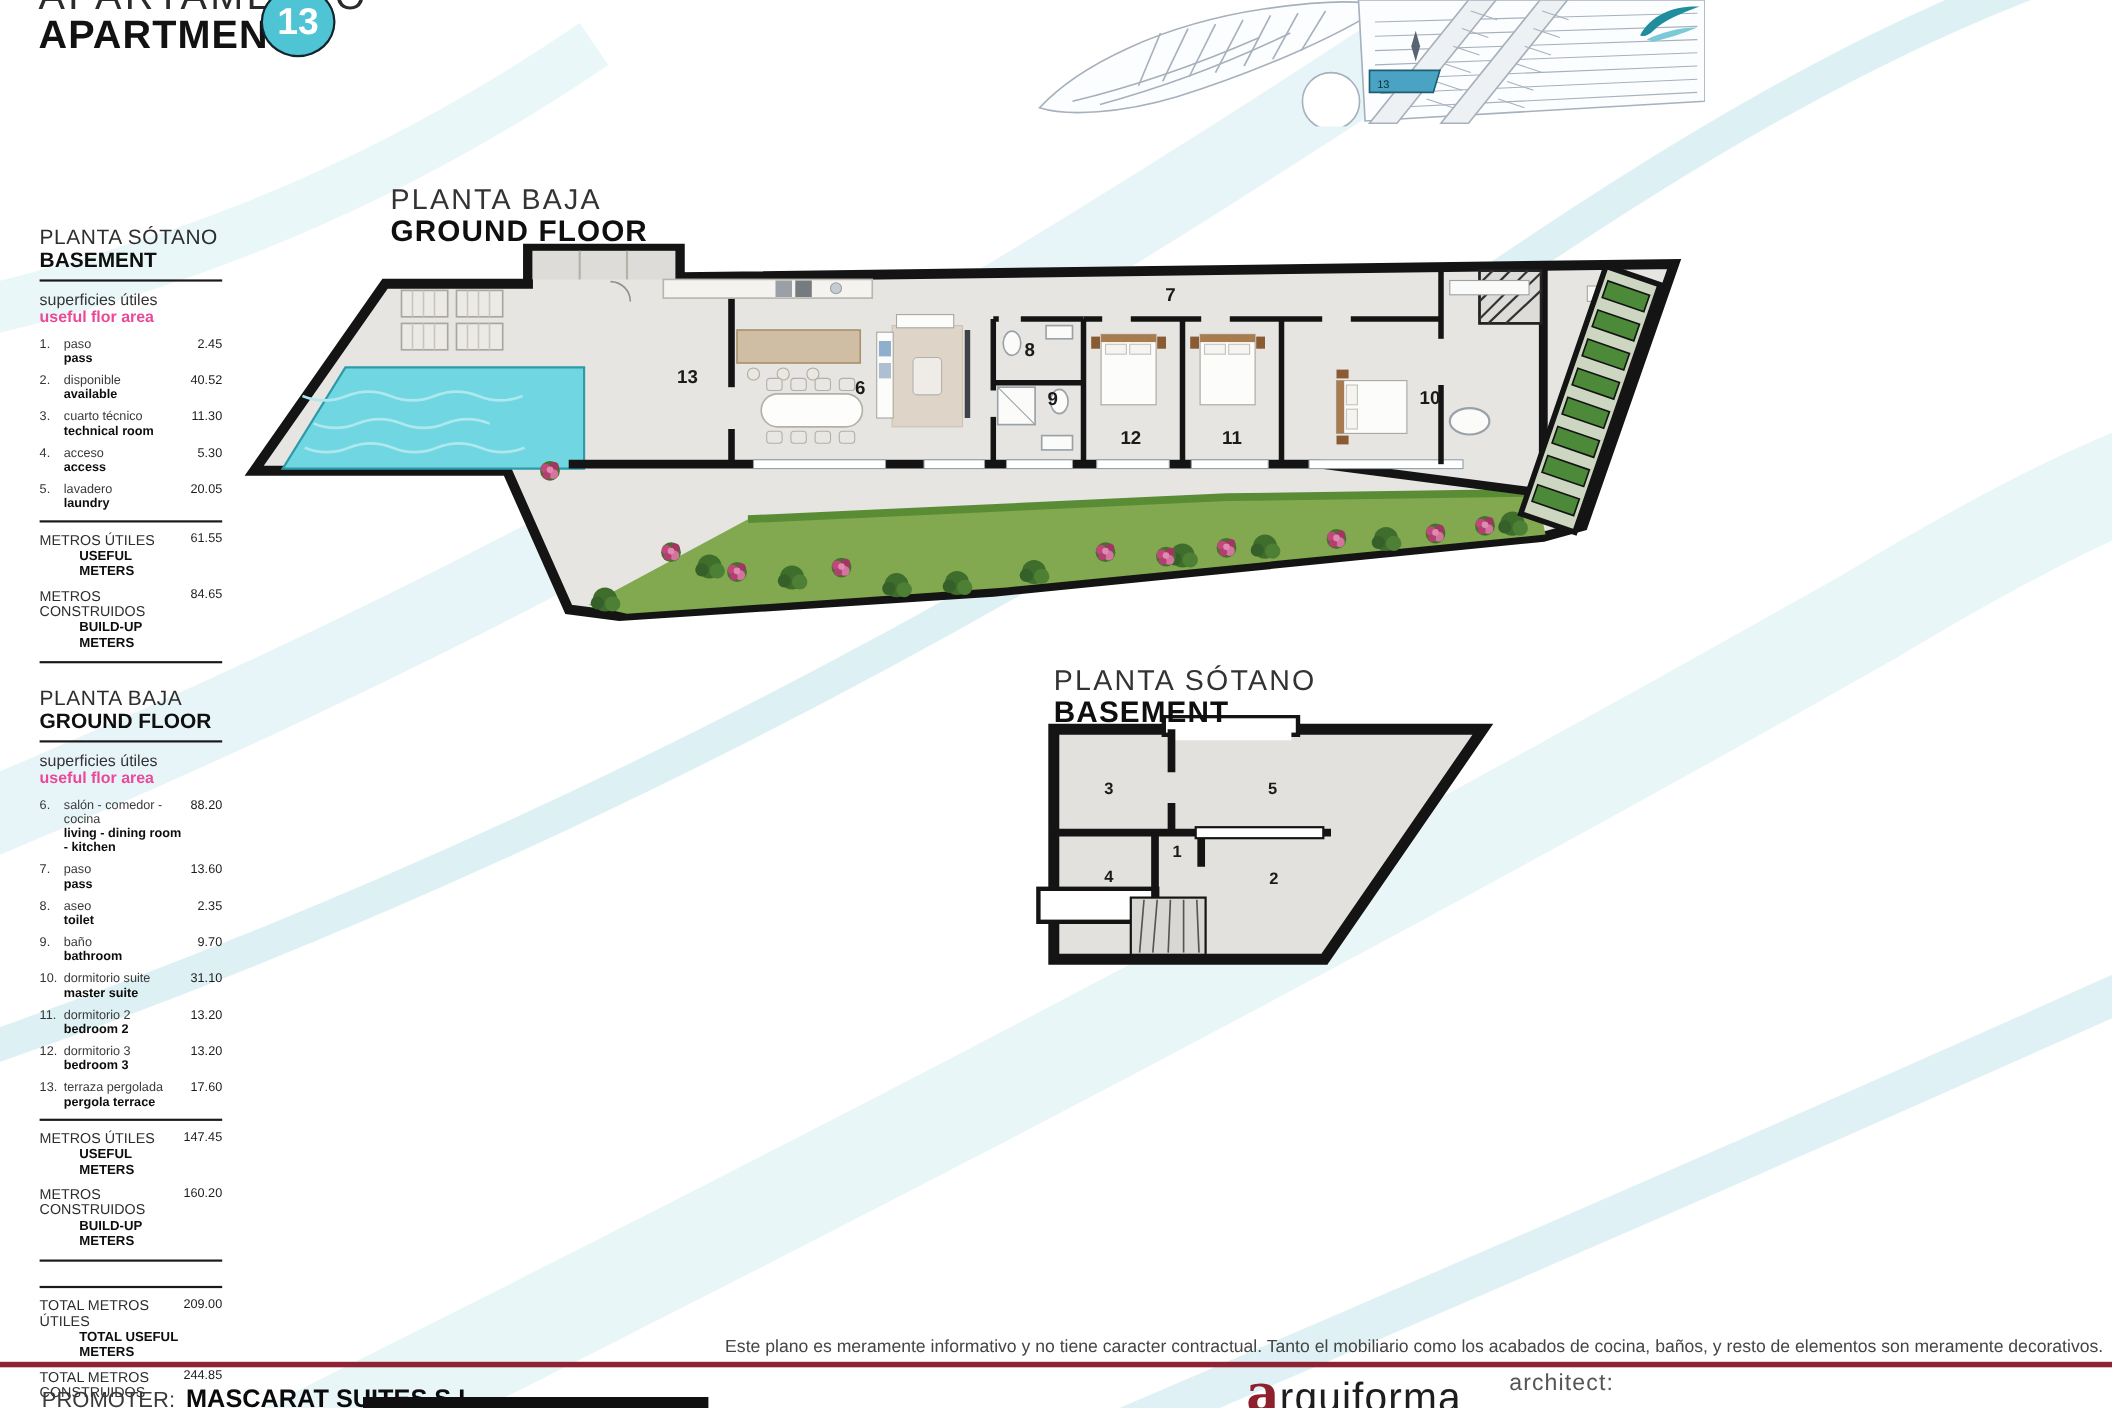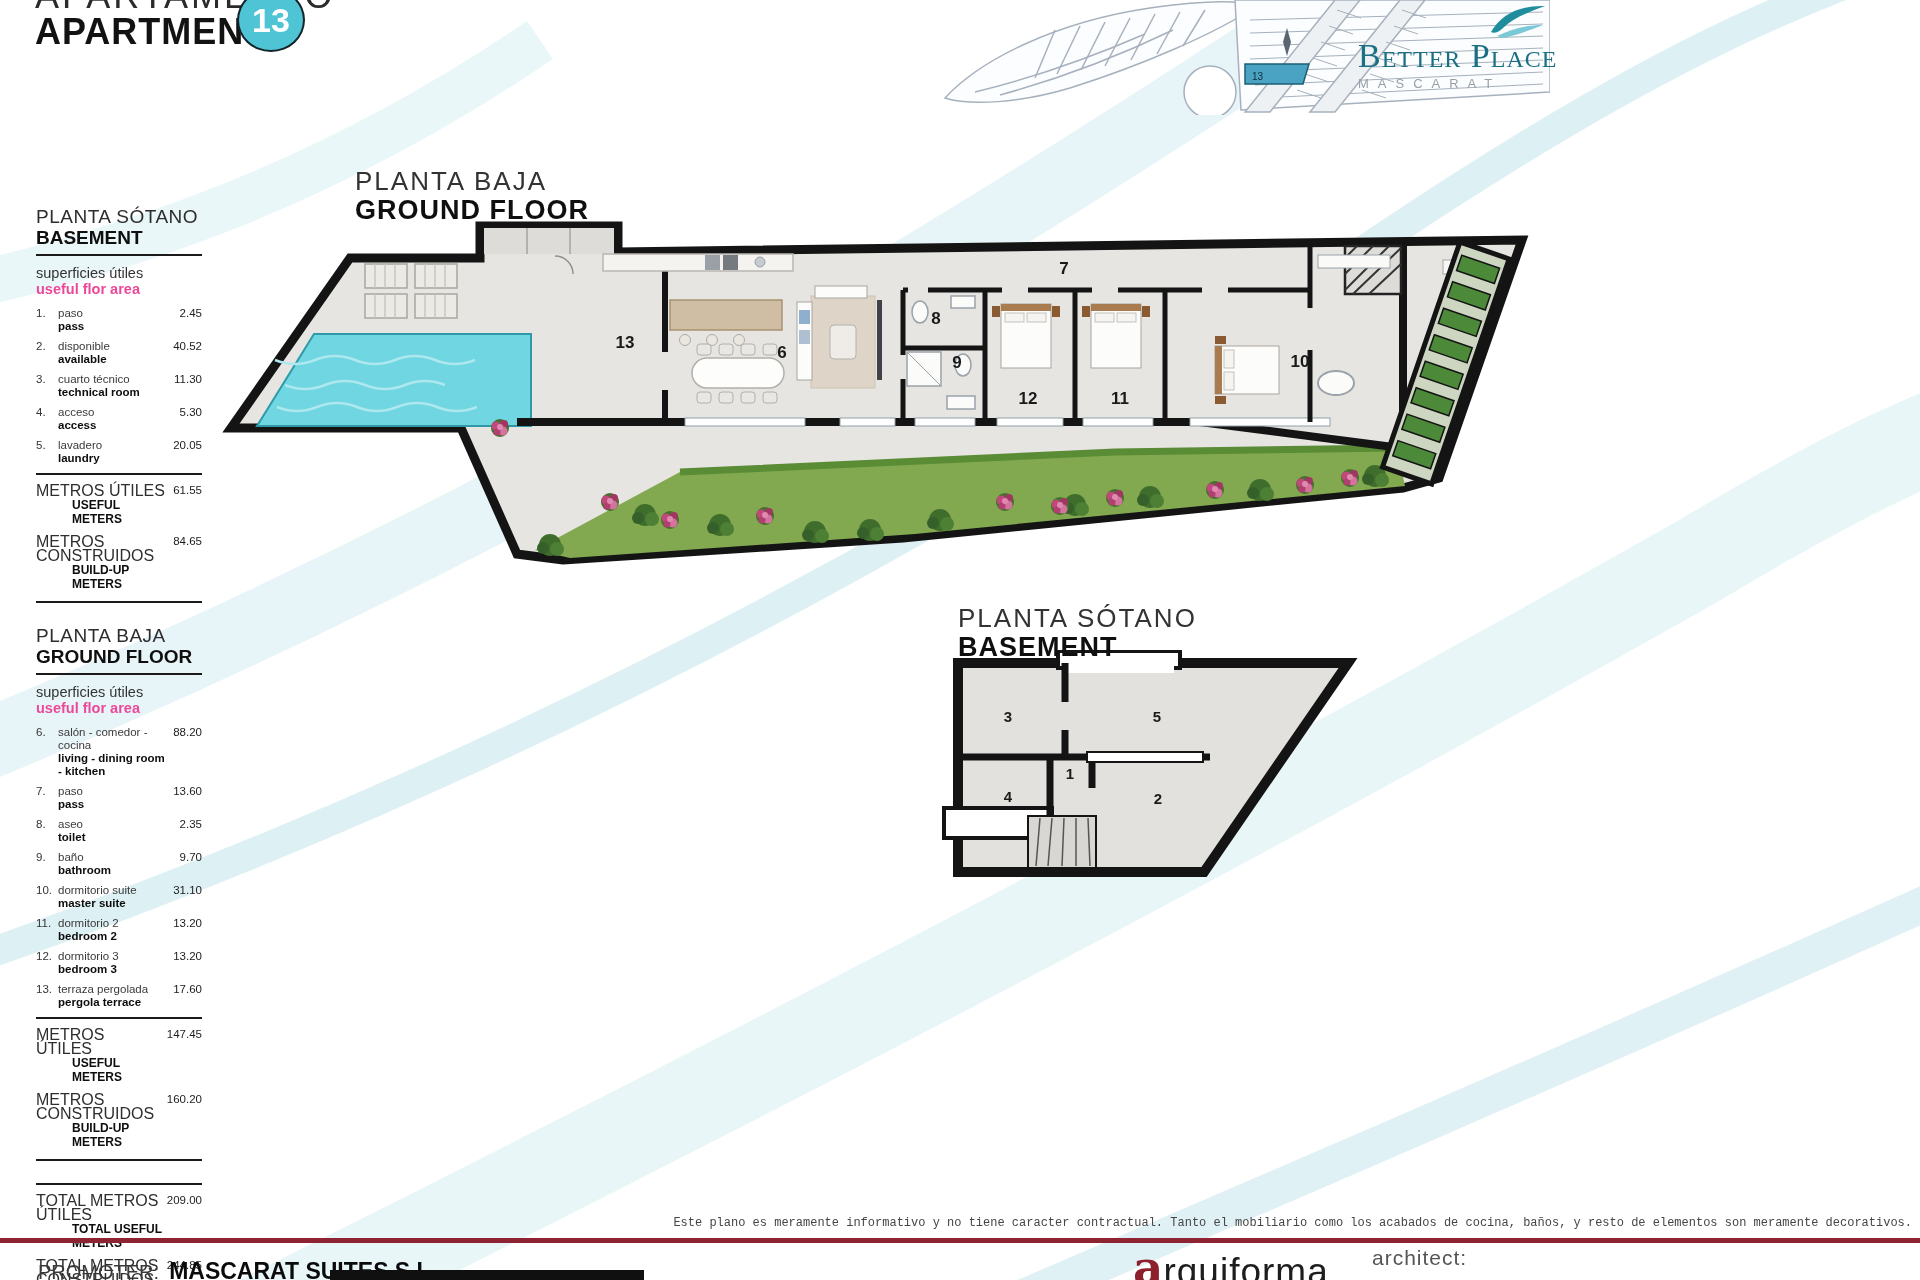--- a/index.html
+++ b/index.html
@@ -42,31 +42,31 @@
   .sec-sub .es2{font-size:14.5px;color:#333;line-height:16px;}
   .sec-sub .en2{font-size:14.5px;font-weight:700;color:#ec4899;line-height:16px;}
   .row{display:flex;align-items:flex-start;}
   .row.item{margin-bottom:7px;}
   .row .num{flex:none;width:22px;font-size:11.5px;color:#333;line-height:13px;}
   .row .lbl{flex:1;padding-right:4px;}
   .row .lbl .es2{display:block;font-size:11.5px;color:#3a3a3a;line-height:13px;}
   .row .lbl .en2{display:block;font-size:11.5px;font-weight:700;color:#0d0d0d;line-height:13px;}
   .row .val{flex:none;font-size:11.5px;color:#1c1c1c;line-height:13px;}
   .row.total{margin:9px 0;}
-  .row.total .es3{display:block;font-size:16px;color:#2e2e2e;line-height:14px;}
+  .row.total .es3{display:block;font-size:13px;color:#2e2e2e;line-height:14px;}
   .row.total .en3{display:block;font-size:12px;font-weight:700;color:#0d0d0d;line-height:14px;margin-left:36px;}
 
   
   .plan-label .es{display:block;font-size:26px;font-weight:400;letter-spacing:2px;color:#333;line-height:28px;}
   .plan-label .en{display:block;font-size:27px;font-weight:700;letter-spacing:1px;color:#0f0f0f;line-height:30px;}
   #ground-label{left:355px;top:167px;z-index:3;}
   #basement-label{left:958px;top:604px;z-index:3;}
 
   
-  #disclaimer{right:8px;top:1216px;font-size:12px;color:#454545;z-index:3;white-space:nowrap;font-family:Liberation Mono, monospace;}
+  #disclaimer{right:8px;top:1216px;font-size:16px;color:#454545;z-index:3;white-space:nowrap;}
   #red-line{left:0;top:1238px;width:1920px;height:5px;background:var(--maroon-line,#8e2433);z-index:3;}
   #promoter{left:38px;top:1258px;white-space:nowrap;z-index:3;}
   #promoter .plabel{font-size:20px;color:#3a3a3a;}
   #promoter .pname{font-size:23px;font-weight:700;color:#0b0b0b;margin-left:10px;}
   #black-bar{left:330px;top:1270px;width:314px;height:12px;background:#101010;z-index:3;}
   #studio{left:1133px;top:1244px;white-space:nowrap;z-index:3;line-height:1;}
   #studio .s-init{font-family:"DejaVu Serif",serif;font-size:47px;font-weight:700;color:#8e1f2c;}
   #studio .s-rest{font-size:37px;font-weight:400;letter-spacing:1px;color:#1d1d1d;}
   #architect{left:1372px;top:1246px;font-size:21px;color:#555;letter-spacing:1px;z-index:3;}
 </style>
@@ -135,24 +135,20 @@
     </g>
     <polygon points="340,64 404,64 398,84 340,84" fill="#4aa3c2" stroke="#1c5e74" stroke-width="1.5"></polygon>
     <text x="347" y="80" font-size="10" fill="#0d2d3a">13</text>
     <polygon points="382,28 386,42 382,56 378,42" fill="#5a6572"></polygon>
   </svg>
 
   <svg id="brand-swoosh" class="abs content" width="62" height="38" viewBox="0 0 62 38">
     <path d="M 4 30 C 14 12, 34 3, 58 4 C 42 10, 26 16, 16 26 C 12 30, 7 32, 4 30 Z" fill="#1f8d9e"></path>
     <path d="M 10 34 C 24 27, 40 23, 56 23 C 42 29, 28 33, 16 36 Z" fill="#79c9d6"></path>
   </svg>
-  <div id="brand" class="abs content">
-    <div id="brand-name">Better Place</div>
-    <div id="brand-sub">MASCARAT</div>
-  </div>
 
   <div id="sidebar" class="abs content">
       <div class="sec">
         <div class="sec-title">
           <span class="es">PLANTA SÓTANO</span>
           <span class="en">BASEMENT</span>
         </div>
         <div class="rule r1"></div>
         <div class="sec-sub">
           <span class="es2">superficies útiles</span>

